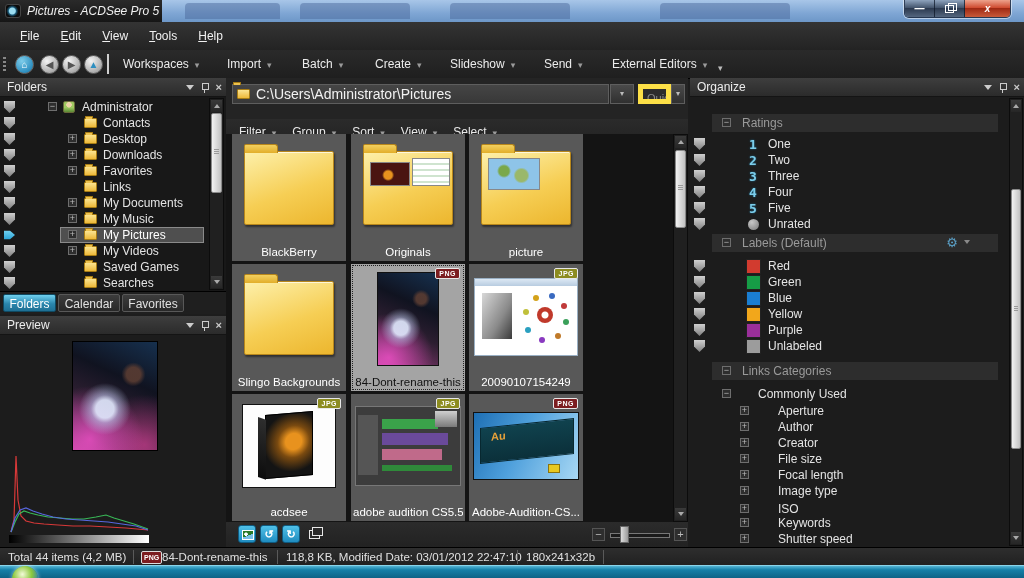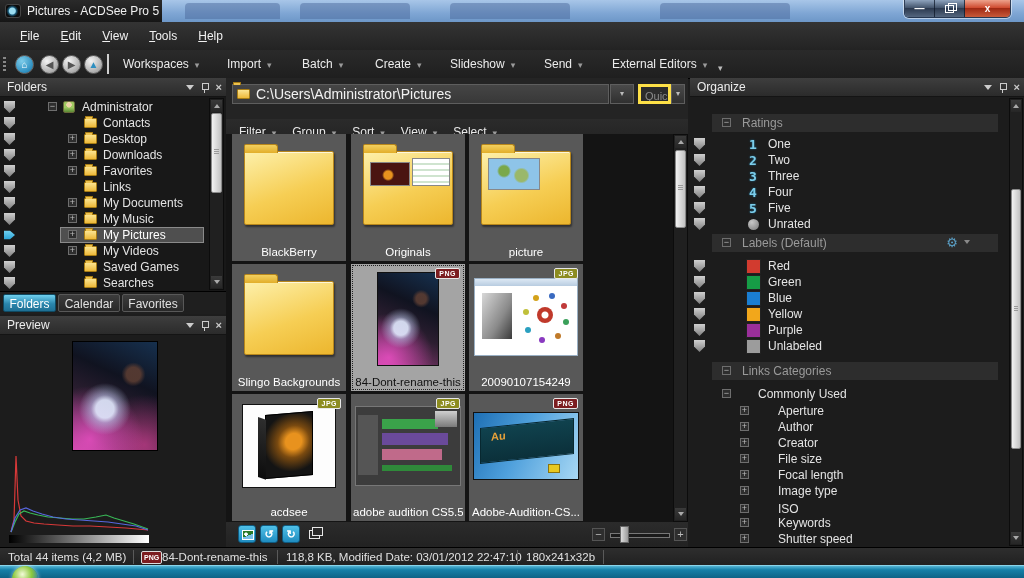--- a/index.html
+++ b/index.html
@@ -3,21 +3,21 @@
 <meta charset="utf-8">
 <style>
   html,body{margin:0;padding:0;background:#000;}
   .app{position:relative;width:1024px;height:578px;overflow:hidden;
        font-family:"Liberation Sans",sans-serif;font-size:11px;color:#ddd;
        background:#1d1d1d;user-select:none;}
   .abs{position:absolute;}
 
   
   .titlebar{position:absolute;left:0;top:0;width:1024px;height:22px;
-    background:linear-gradient(#a8c6e8,#7fa6d4 60%,#6d97c8);}
+    background:linear-gradient(#a8c6e8,#7fa6d4 60%,#6d97c8);font-style:italic;}
   .tb-blob{position:absolute;top:3px;height:16px;border-radius:4px 4px 0 0;
     background:rgba(70,100,150,.45);}
   .tb-left{position:absolute;left:0;top:0;width:162px;height:22px;
     background:linear-gradient(#2a2a2a,#161616);display:flex;align-items:center;}
   .app-ic{width:14px;height:12px;margin:0 6px 0 5px;border-radius:3px;
     background:radial-gradient(circle at 45% 50%,#9adcf0 0 3px,#1a5a7a 4px,#0b0b0b 6px);
     border:1px solid #444;}
   .tb-title{font-size:12px;color:#f0f0f0;white-space:nowrap;}
   .winbtns{position:absolute;top:0;right:13px;display:flex;height:17px;
     border:1px solid rgba(20,30,50,.8);border-top:none;border-radius:0 0 5px 5px;
@@ -123,21 +123,21 @@
 
   
   .center-strip{position:absolute;left:226px;top:78px;width:462px;height:56px;background:#242424;}
   .addr{position:absolute;left:232px;top:84px;width:377px;height:20px;background:linear-gradient(#454545,#383838);
     border:1px solid #5e5e5e;box-sizing:border-box;display:flex;align-items:center;}
   .addr .fold{position:static;margin:0 6px 0 4px;}
   .addr-text{font-size:14px;color:#f2f2f2;white-space:nowrap;}
   .sq-btn{position:absolute;top:84px;height:20px;background:linear-gradient(#4a4a4a,#303030);
     border:1px solid #5e5e5e;box-sizing:border-box;color:#bbb;font-size:8px;text-align:center;line-height:18px;}
   .quick{position:absolute;left:638px;top:84px;width:33px;height:20px;background:#2c2c2c;
-    border:3px solid #fde047;box-sizing:border-box;color:#8a8a8a;font-size:11px;line-height:18px;padding-left:4px;overflow:hidden;white-space:nowrap;}
+    border:5px solid #fde047;box-sizing:border-box;color:#8a8a8a;font-size:11px;line-height:18px;padding-left:4px;overflow:hidden;white-space:nowrap;}
   .filterbar{position:absolute;left:226px;top:119px;width:462px;height:26px;background:linear-gradient(#2b2b2b,#222);text-decoration:underline;}
   .fmenu{display:inline-block;margin-left:13px;line-height:26px;font-size:12px;color:#e8e8e8;}
 
   .grid{position:absolute;left:226px;top:134px;width:462px;height:388px;background:#141414;}
   .tile{position:absolute;width:114px;height:127px;background:#585858;overflow:hidden;}
   .tile.tsel{background:#a4a4a4;outline:1px dotted #222;outline-offset:-2px;}
   .tname{position:absolute;left:2px;right:2px;bottom:3px;text-align:center;font-size:11.5px;color:#fff;
     white-space:nowrap;overflow:hidden;}
   .tsel .tname{color:#101010;}
   .fbadge{position:absolute;top:4px;right:5px;padding:1px 3px;font-size:7px;font-weight:bold;color:#fff;

